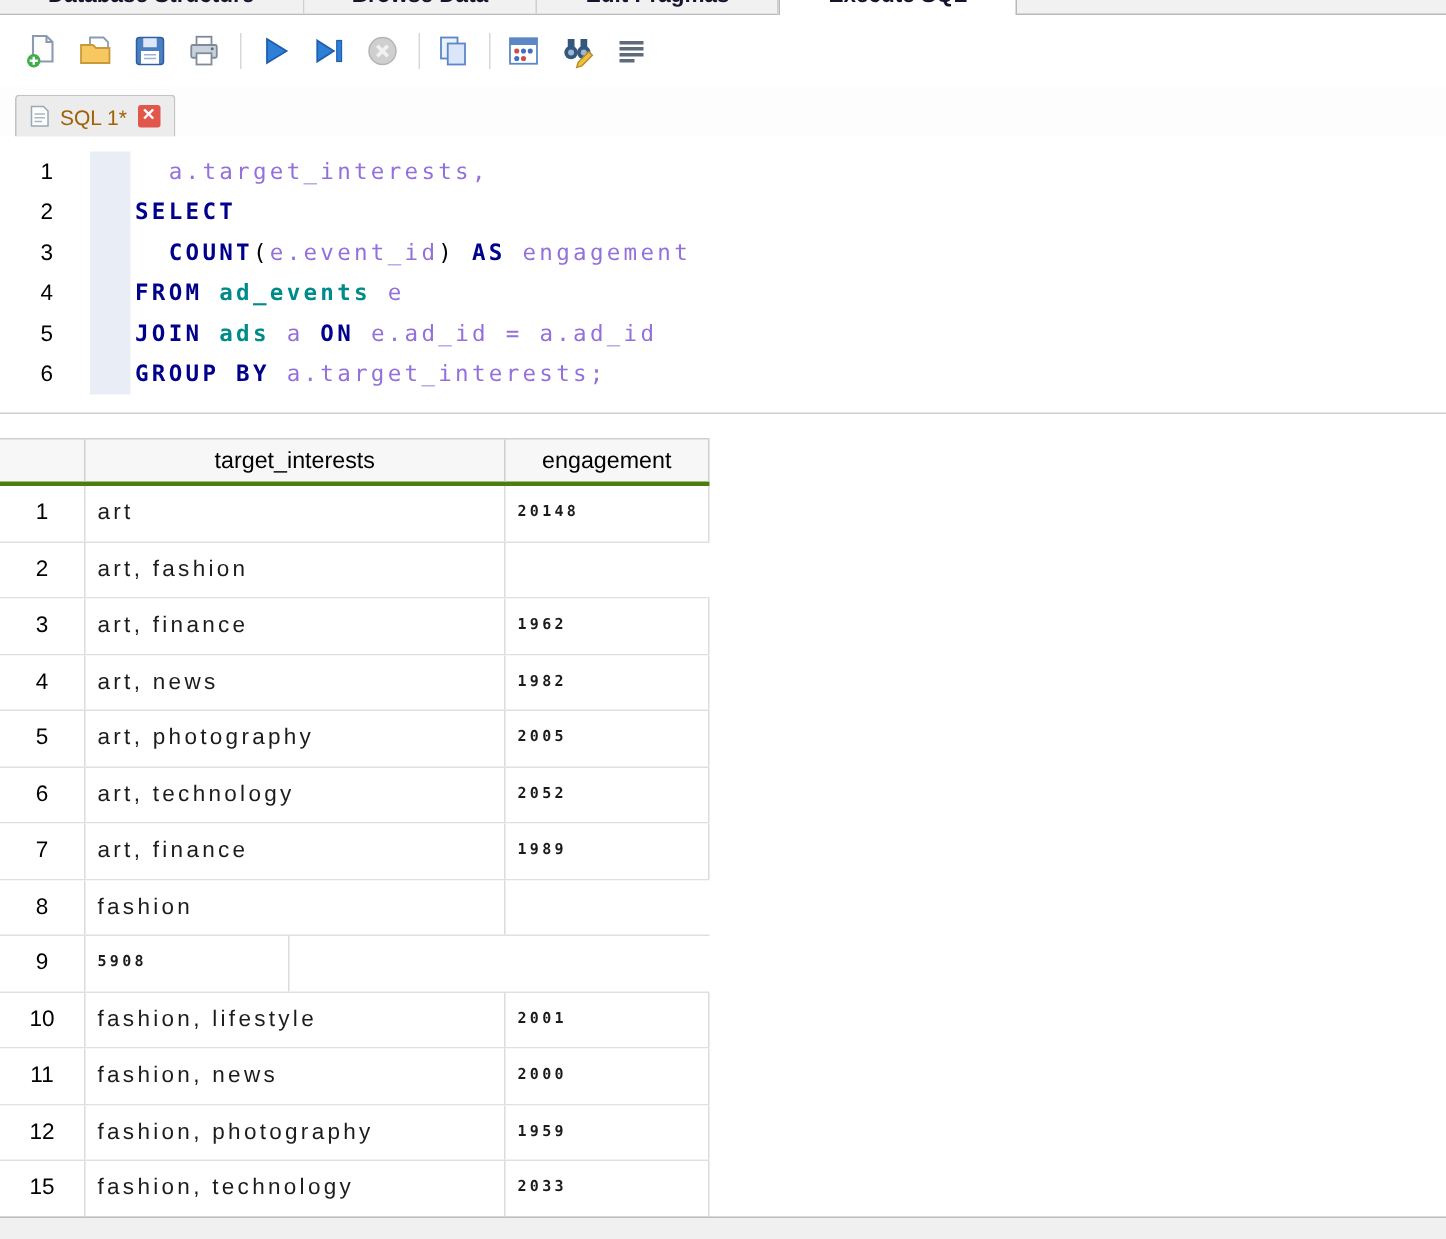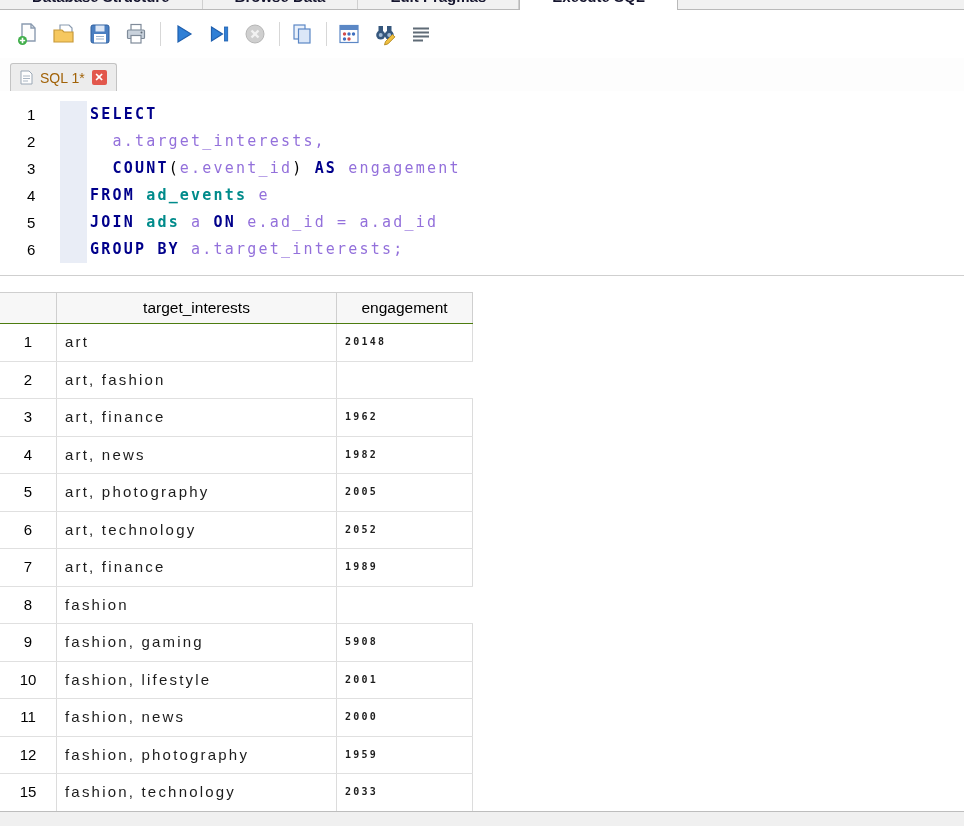--- a/index.html
+++ b/index.html
@@ -36,21 +36,21 @@
   .ed-row{height:27px;line-height:27px;white-space:pre;}
   .tok-kw{color:#00008b;font-weight:bold;}
   .tok-tb{color:#008b8b;font-weight:bold;}
   .tok-id{color:#9370db;}
   .tok-pl{color:#000;}
 
   
   .splitter{height:16px;background:#fff;}
 
   
-  .res-header{display:flex;height:32px;box-sizing:border-box;border-top:1px solid #cfcfcf;border-bottom:1px solid #4d7c0f;
+  .res-header{display:flex;height:32px;box-sizing:border-box;border-top:1px solid #cfcfcf;border-bottom:3px solid #4d7c0f;
               background:#f7f7f7;width:473px;}
   .hc{box-sizing:border-box;border-right:1px solid #cfcfcf;line-height:30px;text-align:center;font-size:15.5px;color:#000;}
   .hc-num{width:57px;}
   .hc-int{width:280px;}
   .hc-eng{width:136px;}
   .res-body{width:473px;}
   .res-row{display:flex;height:37.5px;box-sizing:border-box;border-bottom:1px solid #e0e0e0;background:#fff;}
   .rc{box-sizing:border-box;border-right:1px solid #dcdcdc;line-height:36px;overflow:hidden;white-space:nowrap;}
   .rc-num{width:57px;text-align:center;font-size:15px;color:#000;}
   .rc-int{width:280px;padding-left:8px;font-family:Liberation Sans, sans-serif;font-size:15px;letter-spacing:2.2px;color:#1c1c1c;}
@@ -180,22 +180,22 @@
     <div class="ed-gutter">
         <div class="ed-ln">1</div>
         <div class="ed-ln">2</div>
         <div class="ed-ln">3</div>
         <div class="ed-ln">4</div>
         <div class="ed-ln">5</div>
         <div class="ed-ln">6</div>
       </div>
     <div class="ed-margin"></div>
     <div class="ed-code">
+        <div class="ed-row"><span class="tok-pl">  </span><span class="tok-id">a.target_interests,</span></div>
         <div class="ed-row"><span class="tok-kw">SELECT</span></div>
-        <div class="ed-row"><span class="tok-pl">  </span><span class="tok-id">a.target_interests,</span></div>
         <div class="ed-row"><span class="tok-pl">  </span><span class="tok-kw">COUNT</span><span class="tok-pl">(</span><span class="tok-id">e.event_id</span><span class="tok-pl">) </span><span class="tok-kw">AS</span><span class="tok-id"> engagement</span></div>
         <div class="ed-row"><span class="tok-kw">FROM</span><span class="tok-tb"> ad_events</span><span class="tok-id"> e</span></div>
         <div class="ed-row"><span class="tok-kw">JOIN</span><span class="tok-tb"> ads</span><span class="tok-id"> a </span><span class="tok-kw">ON</span><span class="tok-id"> e.ad_id = a.ad_id</span></div>
         <div class="ed-row"><span class="tok-kw">GROUP BY</span><span class="tok-id"> a.target_interests;</span></div>
       </div>
   </div>
 
   <div class="splitter"></div>
 
   <div class="results">
@@ -238,21 +238,20 @@
           <div class="rc rc-num">7</div>
           <div class="rc rc-int">art, finance</div>
           <div class="rc rc-eng">1989</div>
         </div>
         <div class="res-row">
           <div class="rc rc-num">8</div>
           <div class="rc rc-int">fashion</div>
         </div>
         <div class="res-row">
           <div class="rc rc-num">9</div>
-          <div class="rc rc-int">fashion, gaming</div>
           <div class="rc rc-eng">5908</div>
         </div>
         <div class="res-row">
           <div class="rc rc-num">10</div>
           <div class="rc rc-int">fashion, lifestyle</div>
           <div class="rc rc-eng">2001</div>
         </div>
         <div class="res-row">
           <div class="rc rc-num">11</div>
           <div class="rc rc-int">fashion, news</div>

